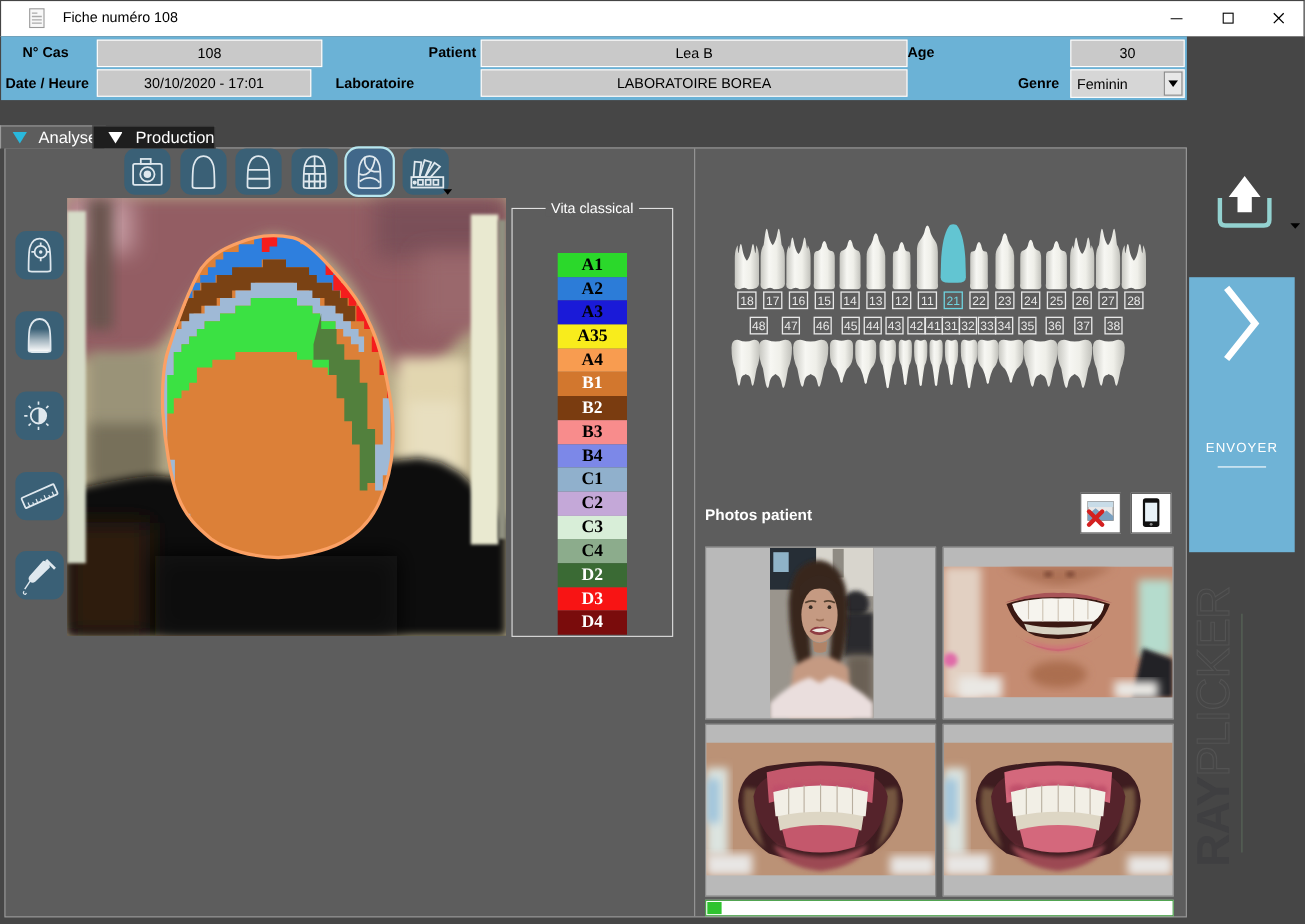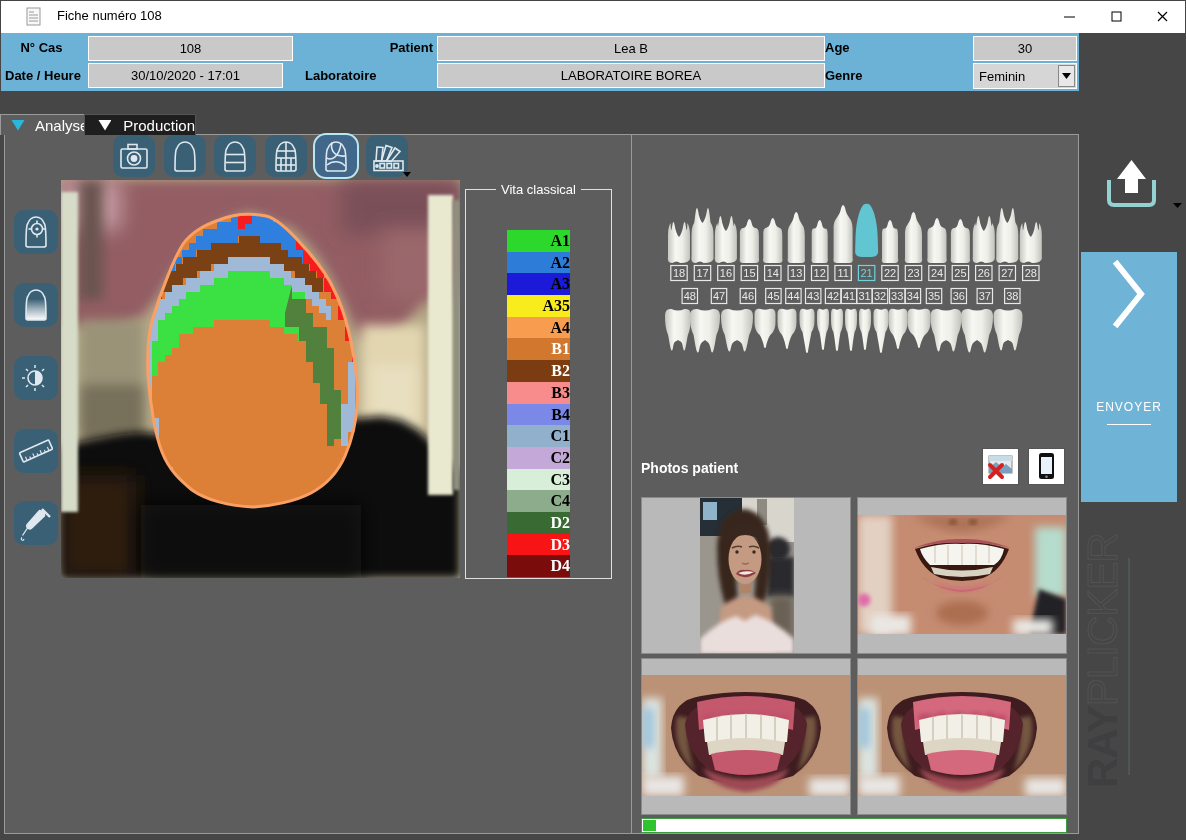--- a/index.html
+++ b/index.html
@@ -14,21 +14,21 @@
   display:flex;align-items:center;justify-content:center}
 .tab{position:absolute;height:21px;font-size:15px;color:#fff;display:flex;align-items:center;z-index:3}
 #content{left:4px;top:134px;width:1075px;height:700px;background:#5d5d5d;
   border:1px solid #9a9a9a}
 #divider{left:631px;top:135px;width:1px;height:698px;background:#9a9a9a}
 .tbtn{position:absolute;width:42px;height:42px;background:#3a6076;border-radius:10px}
 .sel{outline:2px solid #b7e7f0;outline-offset:0px;border-radius:11px}
 #vitabox{left:465px;top:189px;width:147px;height:390px;border:1px solid #e0e0e0}
 #vitaleg{left:496px;top:182px;background:#5d5d5d;padding:0 5px;color:#fff;font-size:13px}
 #vitastrip{left:507px;top:230px;width:63px}
-.vrow{height:21.7px;text-align:right;font-family:"Liberation Serif",serif;
+.vrow{height:21.7px;text-align:center;font-family:"Liberation Serif",serif;
   font-weight:bold;font-size:16px;line-height:21.7px}
 #photoslabel{left:641px;top:460px;color:#fff;font-weight:bold;font-size:14px}
 .photocell{position:absolute;width:210px;height:157px;background:#b9b9b9;border:1px solid #8a8a8a}
 .iconbtn{position:absolute;width:37px;height:37px;background:#fff;border:1px solid #555}
 #progress{left:641px;top:818px;width:426px;height:15px;background:#fff;border:1px solid #3f9b3f}
 #progfill{position:absolute;left:1px;top:1px;width:13px;height:11px;background:#2fc32f}
 #bluepanel{left:1081px;top:252px;width:96px;height:250px;background:#6fb3d6}
 #envoyer{left:1081px;top:400px;width:96px;text-align:center;color:#fff;font-size:12px;letter-spacing:1px}
 #envline{left:1107px;top:424px;width:44px;height:1px;background:#fff}
 </style></head>
@@ -60,21 +60,21 @@
       <path d="M1,1 L10,10 M10,1 L1,10" stroke="#000" stroke-width="1.2"></path>
     </svg>
   </div>
 
 <div class="abs" id="header"></div>
 <div class="hlabel" style="left:0;top:40px;width:83px;text-align:center">N° Cas</div>
 <div class="hlabel" style="left:5px;top:68px">Date / Heure</div>
 <div class="hlabel" style="left:305px;top:40px;width:128px;text-align:right">Patient</div>
 <div class="hlabel" style="left:305px;top:68px;width:128px;">Laboratoire</div>
 <div class="hlabel" style="left:825px;top:40px;width:138px;text-align:left">Age</div>
-<div class="hlabel" style="left:825px;top:68px;width:138px;">Genre</div>
+<div class="hlabel" style="left:825px;top:68px;width:138px;text-align:right">Genre</div>
 <div class="hcell" style="left:88px;top:36px;width:205px;height:25px">108</div>
 <div class="hcell" style="left:88px;top:63px;width:195px;height:25px">30/10/2020 - 17:01</div>
 <div class="hcell" style="left:437px;top:36px;width:388px;height:25px">Lea B</div>
 <div class="hcell" style="left:437px;top:63px;width:388px;height:25px">LABORATOIRE BOREA</div>
 <div class="hcell" style="left:973px;top:36px;width:104px;height:25px">30</div>
 <div class="hcell" style="left:973px;top:63px;width:104px;height:26px;background:#d6d6d6;justify-content:flex-start;padding-left:5px">Feminin
   <div style="position:absolute;right:1px;top:1px;width:17px;height:22px;background:#e8e8e8;border:1px solid #888;display:flex;align-items:center;justify-content:center">
   <svg width="9" height="6">
         <path d="M0,0 h9 l-4.5,6 Z" fill="#000"></path>
       </svg>

